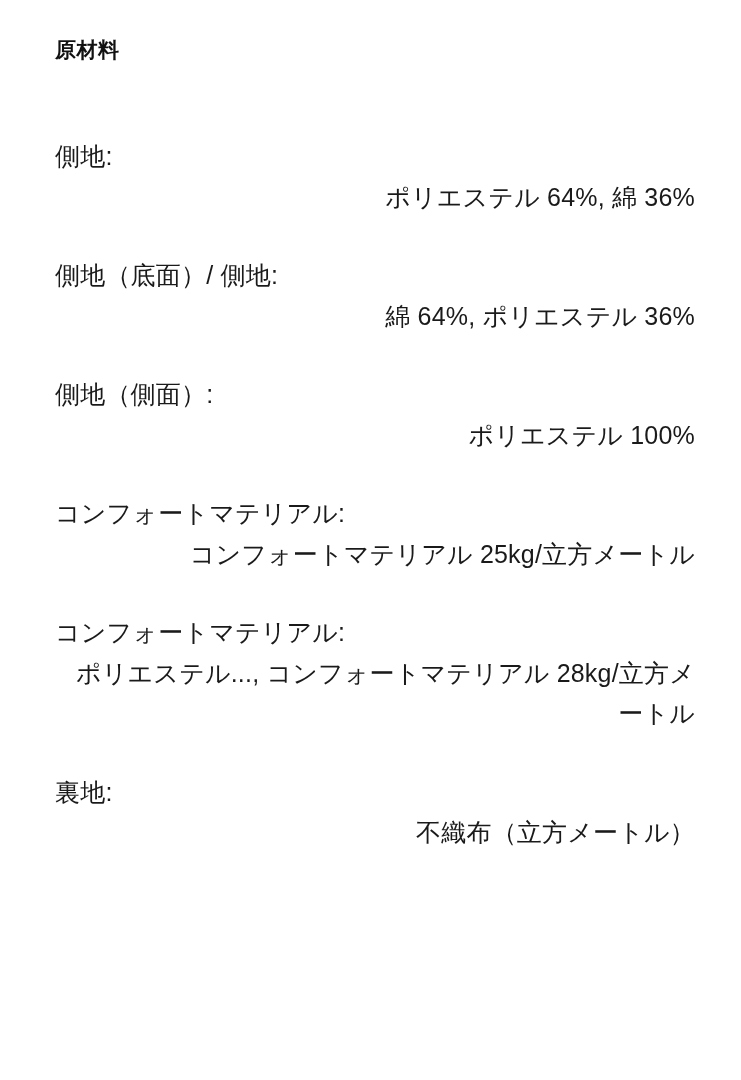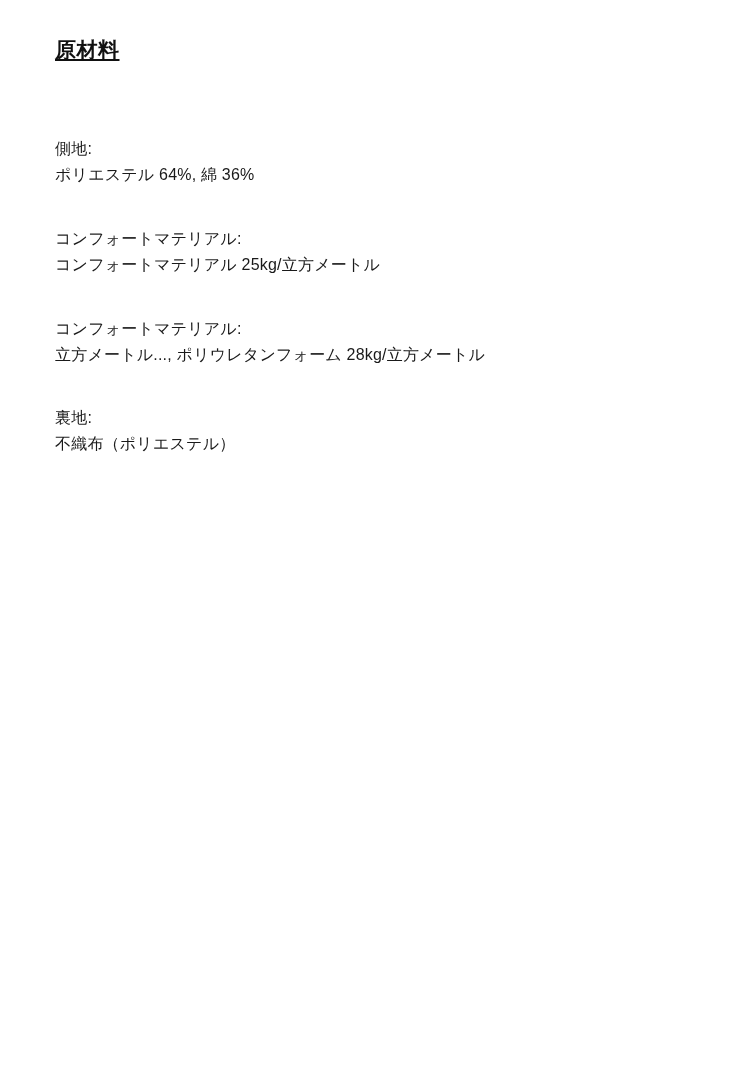--- a/index.html
+++ b/index.html
@@ -21,71 +21,79 @@
     padding: 32px 40px 0 55px;
     background: #ffffff;
   }
   .section-title {
     font-size: 21px;
     font-weight: bold;
     color: #111111;
     letter-spacing: 0.5px;
     margin: 0;
     padding-top: 4px;
-    text-decoration: underline;
   }
   .materials-list {
     margin-top: 72px;
   }
   .material-block {
     margin-bottom: 38px;
   }
   .material-block:last-child {
     margin-bottom: 0;
   }
   .material-label,
   .material-value {
-    font-size: 16px;
+    font-size: 25px;
     line-height: 1.62;
     color: #1a1a1a;
     font-weight: normal;
     letter-spacing: 0.2px;
   }
   .material-value {
     max-width: 640px;
+    text-align: right;
   }
 </style>
 </head>
 <body>
 
 <div class="page">
 
   <h1 class="section-title">原材料</h1>
 
   <div class="materials-list">
 
     <div class="material-block">
       <div class="material-label">側地:</div>
       <div class="material-value">ポリエステル 64%, 綿 36%</div>
     </div>
 
+    <div class="material-block">
+      <div class="material-label">側地（底面）/ 側地:</div>
+      <div class="material-value">綿 64%, ポリエステル 36%</div>
+    </div>
 
+    <div class="material-block">
+      <div class="material-label">側地（側面）:</div>
+      <div class="material-value">ポリエステル 100%</div>
+    </div>
 
     <div class="material-block">
     </div>
 
     <div class="material-block">
       <div class="material-label">コンフォートマテリアル:</div>
       <div class="material-value">コンフォートマテリアル 25kg/立方メートル</div>
     </div>
 
     <div class="material-block">
       <div class="material-label">コンフォートマテリアル:</div>
-      <div class="material-value">立方メートル..., ポリウレタンフォーム 28kg/立方メートル</div>
+      <div class="material-value">ポリエステル..., コンフォートマテリアル 28kg/立方メートル</div>
     </div>
 
     <div class="material-block">
       <div class="material-label">裏地:</div>
-      <div class="material-value">不織布（ポリエステル）</div>
+      <div class="material-value">不織布（立方メートル）</div>
     </div>
 
   </div>
 </div>
 
 </body></html>

